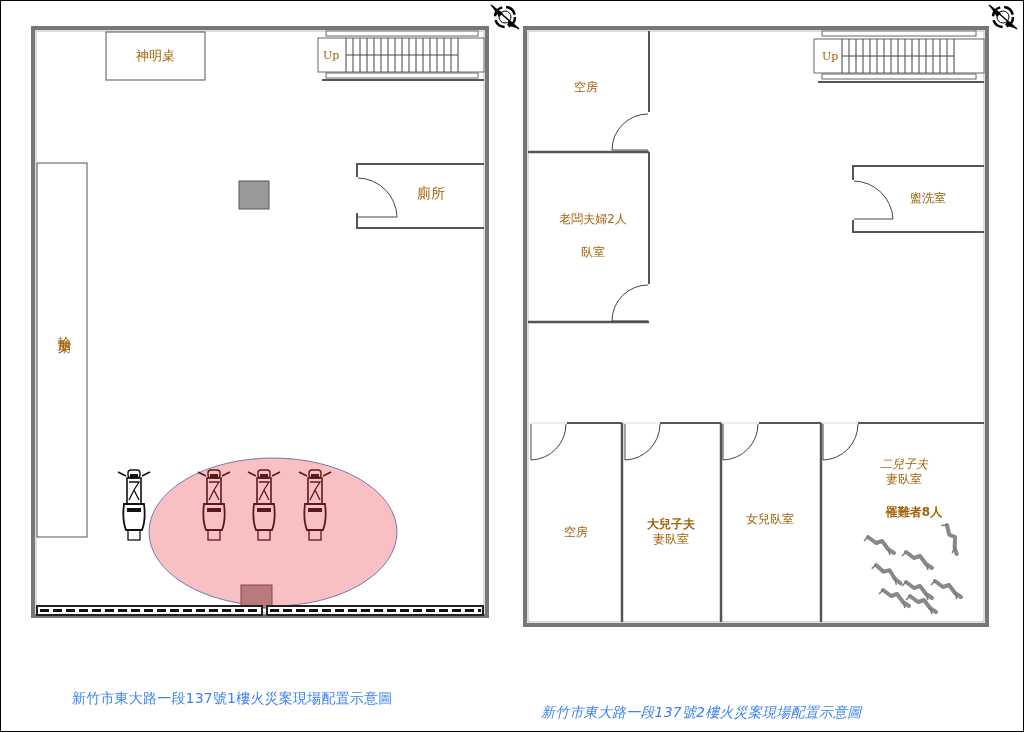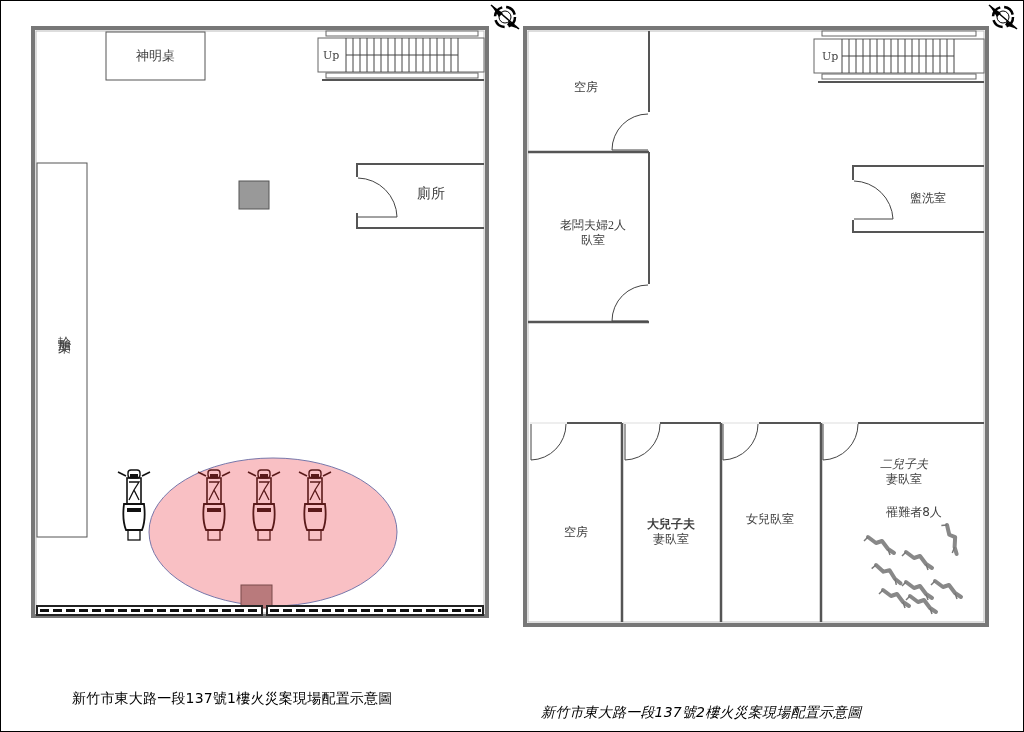--- a/index.html
+++ b/index.html
@@ -1,21 +1,21 @@
 <!DOCTYPE html>
 <html><head>
 <meta charset="utf-8">
 <style>
   html, body { margin: 0; padding: 0; background: #fff; }
   body { width: 1024px; height: 732px; position: relative; overflow: hidden;
          font-family: "DejaVu Sans", "Liberation Sans", sans-serif; }
   .frame { position: absolute; left: 0; top: 0; width: 1022px; height: 730px; border: 1px solid #000; }
   .plan { position: absolute; left: 0; top: 0; }
-  .lbl { position: absolute; font-size: 12px; color: #404040; text-align: center; line-height: 15px; white-space: nowrap; }
-  .caption { position: absolute; font-size: 14px; color: #000000; white-space: nowrap; letter-spacing: 0.2px; }
+  .lbl { position: absolute; font-size: 12px; color: #a16207; text-align: center; line-height: 15px; white-space: nowrap; }
+  .caption { position: absolute; font-size: 14px; color: #3b82f6; white-space: nowrap; letter-spacing: 0.2px; }
   .vert { writing-mode: vertical-rl; text-orientation: upright; letter-spacing: 2px; }
 </style>
 </head>
 <body>
 
 <div class="frame"></div>
 
 <svg class="plan" width="1024" height="732" viewBox="0 0 1024 732" xmlns="http://www.w3.org/2000/svg">
   <defs>
     <g id="moto">
@@ -175,24 +175,24 @@
   <use href="#compass" x="1003" y="17"></use>
 </svg>
 
 <div class="lbl" style="left:106px; top:48px; width:99px; font-size:13px;">神明桌</div>
 <div class="lbl" style="left:323px; top:48px; font-size:11px; font-family:'DejaVu Serif', serif;">Up</div>
 <div class="lbl" style="left:408px; top:186px; width:46px; font-size:14px;">廁所</div>
 <div class="lbl vert" style="left:52px; top:326px; width:20px; font-size:13px;">輪胎架</div>
 <div class="caption" style="left:72px; top:690px;">新竹市東大路一段137號1樓火災案現場配置示意圖</div>
 
 <div class="lbl" style="left:562px; top:80px; width:48px;">空房</div>
-<div class="lbl" style="left:548px; top:218px; width:90px;font-family:Liberation Serif, serif;">老闆夫婦2人</div>
-<div class="lbl" style="left:548px; top:233px; width:90px;text-align:center;">臥室</div>
+<div class="lbl" style="left:548px; top:212px; width:90px;">老闆夫婦2人</div>
+<div class="lbl" style="left:548px; top:245px; width:90px;text-align:center;">臥室</div>
 <div class="lbl" style="left:822px; top:49px; font-size:11px; font-family:'DejaVu Serif', serif;">Up</div>
 <div class="lbl" style="left:900px; top:191px; width:56px;">盥洗室</div>
 <div class="lbl" style="left:552px; top:525px; width:48px;">空房</div>
 <div class="lbl" style="left:636px; top:517px; width:70px;font-weight:bold;">大兒子夫</div>
 <div class="lbl" style="left:636px; top:532px; width:70px;">妻臥室</div>
 <div class="lbl" style="left:734px; top:512px; width:72px;">女兒臥室</div>
 <div class="lbl" style="left:869px; top:457px; width:70px;font-style:italic;">二兒子夫</div>
 <div class="lbl" style="left:869px; top:472px; width:70px;">妻臥室</div>
-<div class="lbl" style="left:876px; top:505px; width:76px;">罹難者8人</div>
+<div class="lbl" style="left:876px; top:505px; width:76px;font-weight:bold;">罹難者8人</div>
 <div class="caption" style="left:541px; top:704px;font-style:italic;">新竹市東大路一段137號2樓火災案現場配置示意圖</div>
 
 </body></html>

